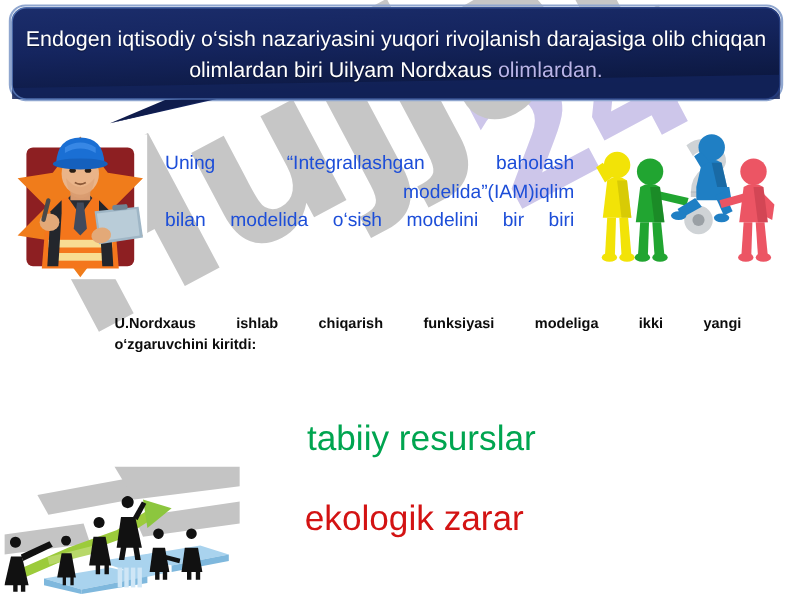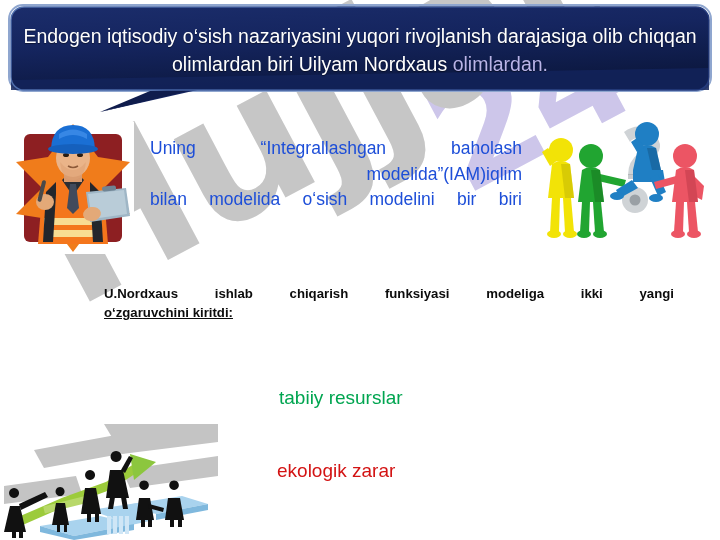--- a/index.html
+++ b/index.html
@@ -129,26 +129,26 @@
     top: 284px;
     width: 570px;
     font-size: 13.2px;
     line-height: 19px;
     font-weight: 700;
     color: #0c0c0c;
     text-align: justify;
     z-index: 4;
     font-family: "Liberation Sans", sans-serif;
   }
-  .para-bold .lastline { text-align: left; text-decoration: underline; }
+  .para-bold .lastline { text-align: left; }
 
   .kw {
     position: absolute;
     z-index: 4;
-    font-size: 19px;
+    font-size: 32px;
     line-height: 32px;
     font-family: "Liberation Sans", sans-serif;
     white-space: nowrap;
   }
   .kw-green { left: 279px; top: 382px; color: #00a550; }
   .kw-red   { left: 277px; top: 455px; color: #d31313; }
 </style>
 </head>
 <body>
 

